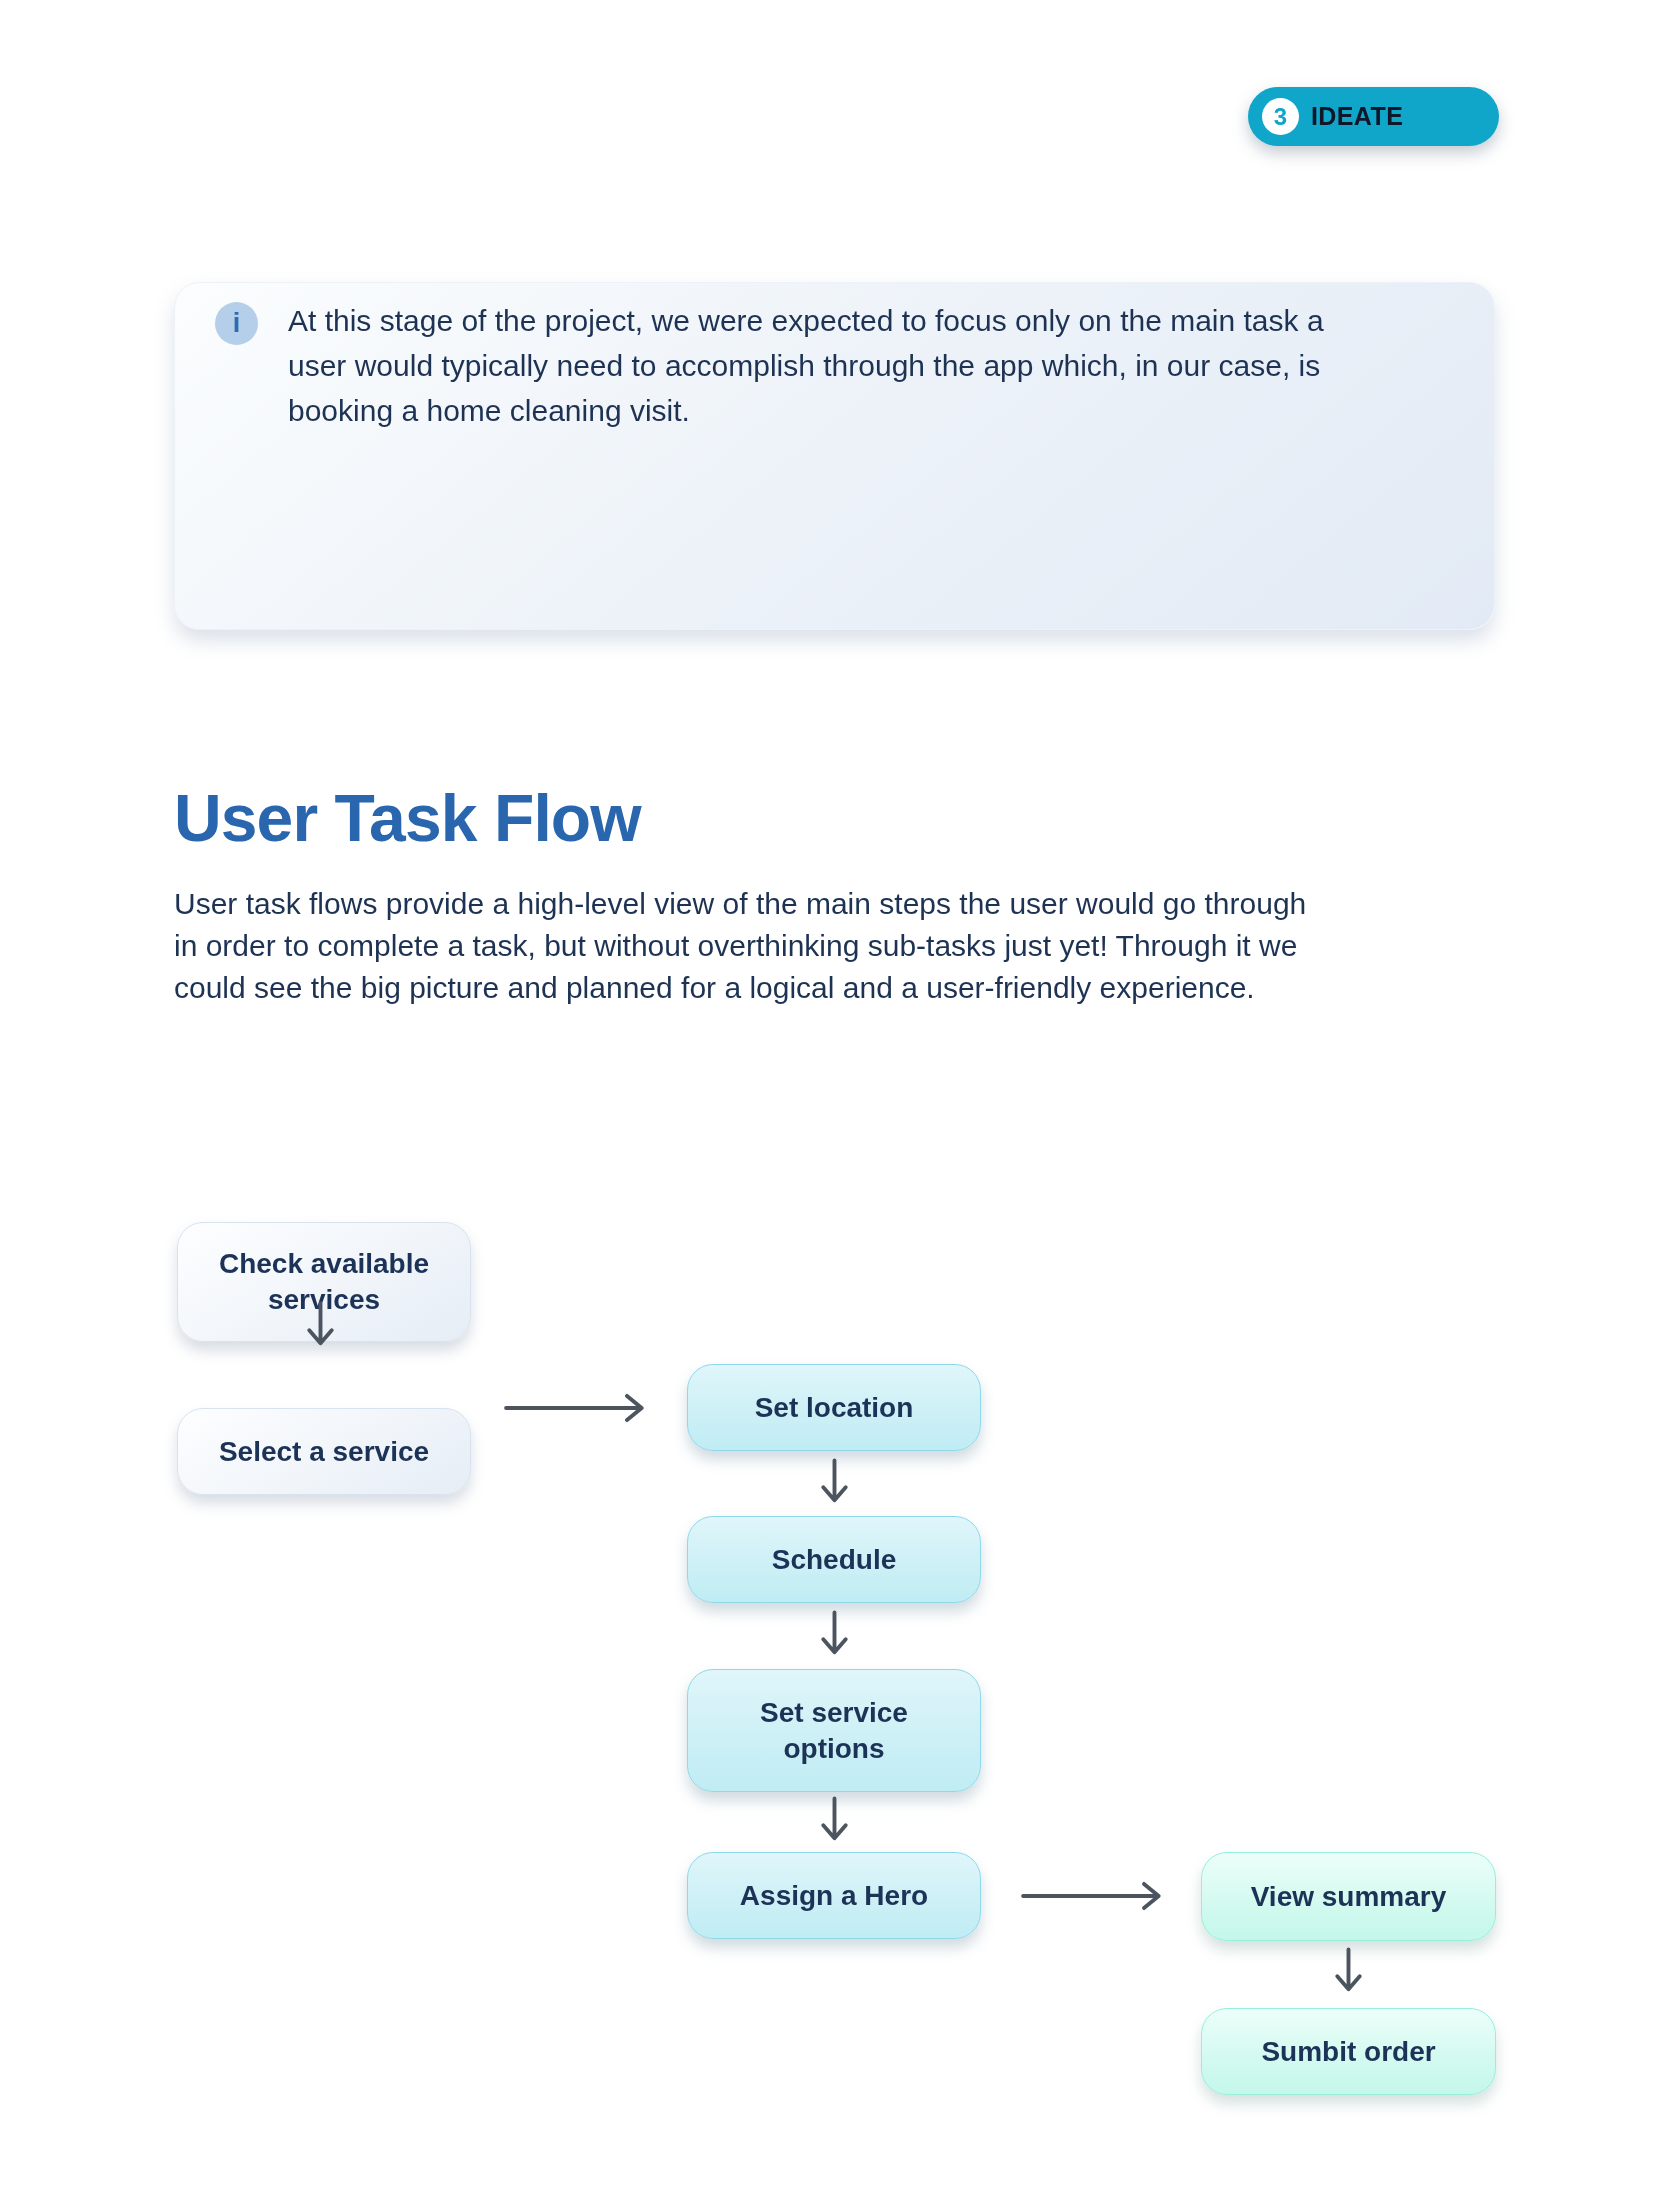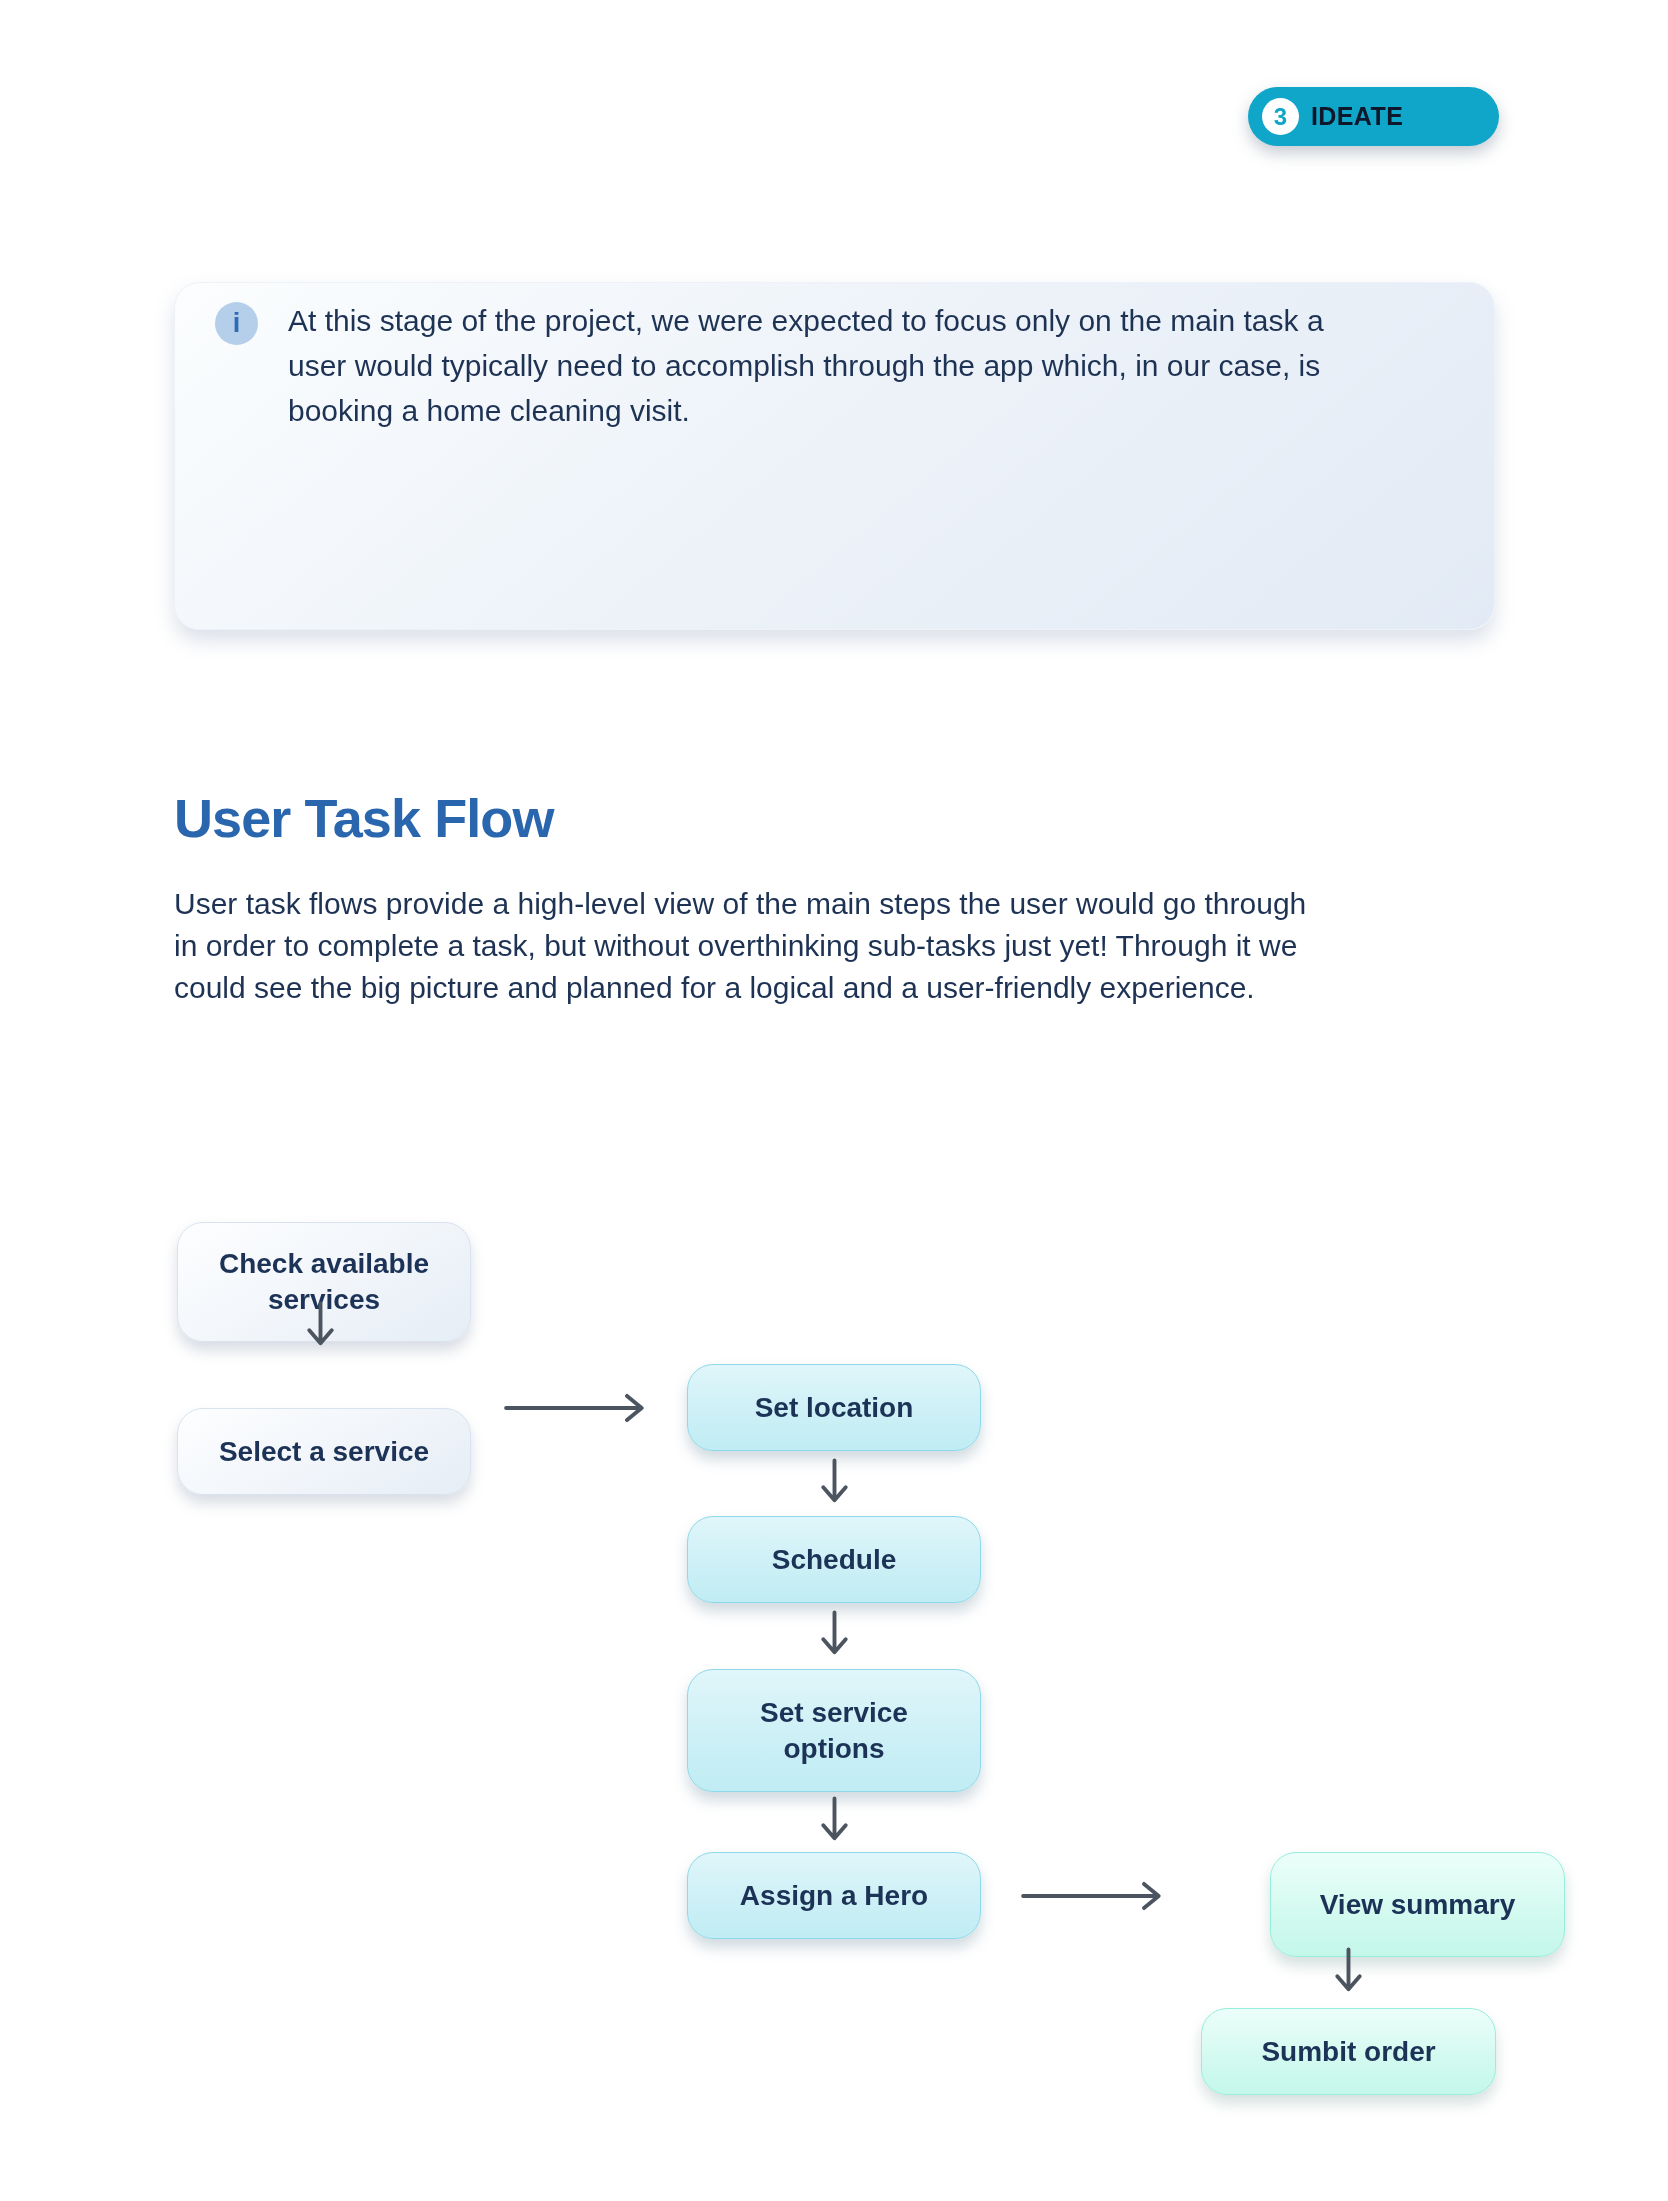--- a/index.html
+++ b/index.html
@@ -68,21 +68,21 @@
     line-height: 45px;
     color: #1e3354;
     white-space: pre-line;
   }
   .info-text p + p { margin-top: 22.6px; }
 
   
   .page-title {
     position: absolute;
     left: 174px; top: 775px;
-    font-size: 54px;
+    font-size: 66px;
     line-height: 87px;
     font-weight: bold;
     letter-spacing: -0.9px;
     color: #2a66ae;
   }
   .intro {
     position: absolute;
     left: 174px; top: 883px;
     width: 1356px;
     font-size: 30px;
@@ -202,21 +202,21 @@
   </div>
 
   <div class="node node-cyan" style="left:687px; top:1852px; width:294px; height:87px;">Assign a Hero</div>
 
   <div class="arrow" style="left:1019px; top:1877px;">
     <svg width="155" height="38" viewBox="0 0 178 44">
       <path d="M4 22 H158 M144 8 L161 22 L144 36" fill="none" stroke="#4b545f" stroke-width="4.5" stroke-linecap="round" stroke-linejoin="round"></path>
     </svg>
   </div>
 
-  <div class="node node-mint" style="left:1270px; top:1852px; width:295px; height:105px;">View summary</div>
+  <div class="node node-mint" style="left:1201px; top:1852px; width:295px; height:89px;">View summary</div>
 
   <div class="arrow" style="left:1331px; top:1946px;">
     <svg width="35" height="57" viewBox="0 0 40 66">
       <path d="M20 4 V46 M7 35 L20 50 L33 35" fill="none" stroke="#4b545f" stroke-width="4.5" stroke-linecap="round" stroke-linejoin="round"></path>
     </svg>
   </div>
 
   <div class="node node-mint" style="left:1201px; top:2008px; width:295px; height:87px;">Sumbit order</div>
 
 </div>

